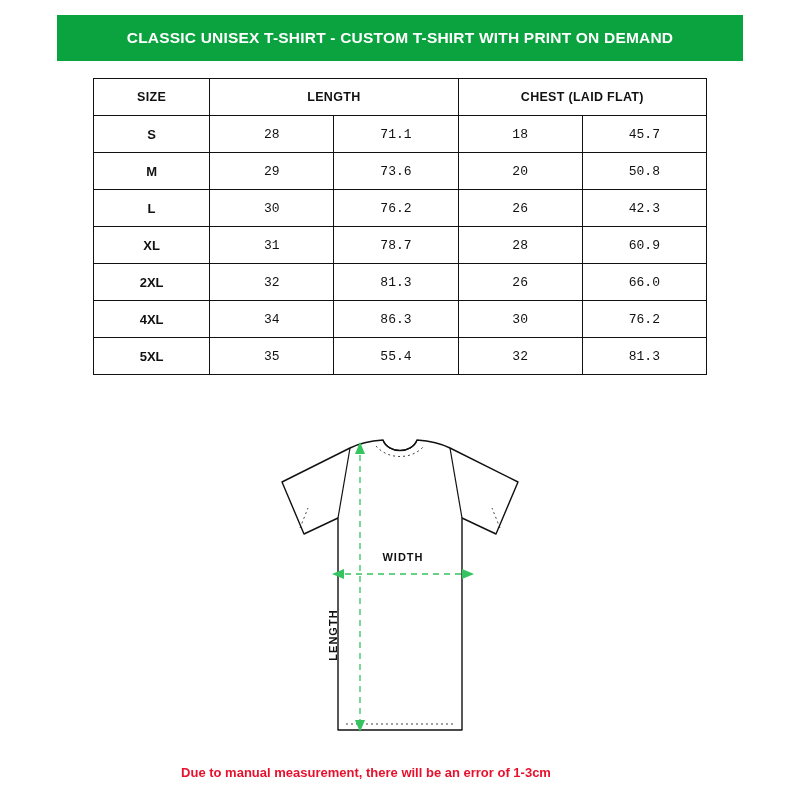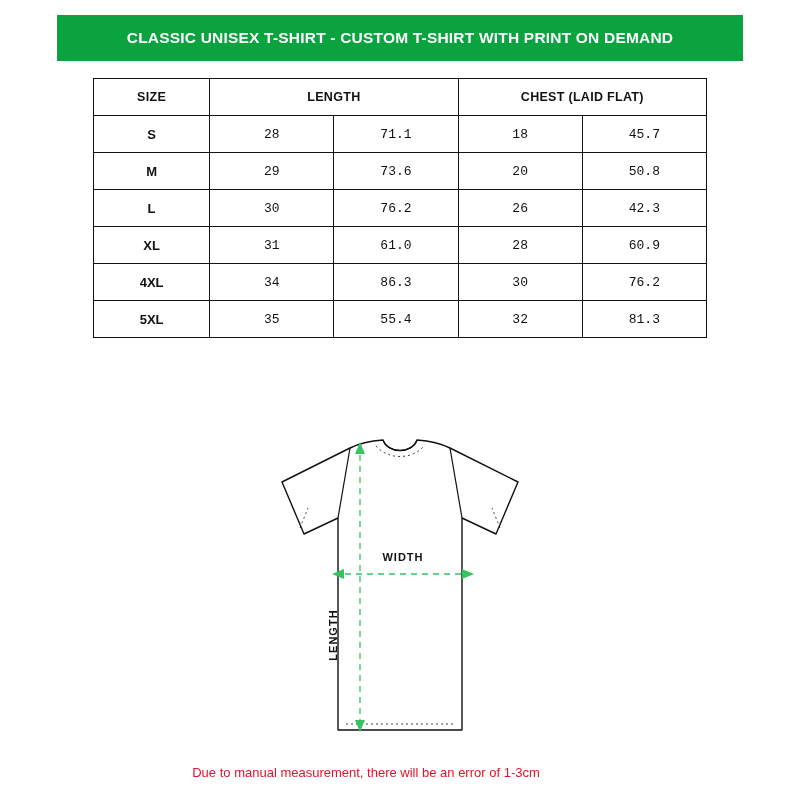--- a/index.html
+++ b/index.html
@@ -81,21 +81,21 @@
     height: 320px;
   }
   .footer-note {
     position: absolute;
     left: 0;
     top: 765px;
     width: 732px;
     text-align: center;
     color: #e8112d;
     font-size: 13px;
-    font-weight: normal;
+    font-weight: bold;
   }
 </style>
 </head>
 <body>
 
 <div class="page">
 
   <div class="header-banner">
     <div class="header-title">CLASSIC UNISEX T-SHIRT - CUSTOM T-SHIRT WITH PRINT ON DEMAND</div>
   </div>
@@ -134,23 +134,30 @@
         <tr>
           <td class="size-cell">L</td>
           <td class="val">30</td>
           <td class="val">76.2</td>
           <td class="val">26</td>
           <td class="val">42.3</td>
         </tr>
         <tr>
           <td class="size-cell">XL</td>
           <td class="val">31</td>
-          <td class="val">61.0</td>
+          <td class="val">78.7</td>
           <td class="val">28</td>
           <td class="val">60.9</td>
+        </tr>
+        <tr>
+          <td class="size-cell">2XL</td>
+          <td class="val">32</td>
+          <td class="val">81.3</td>
+          <td class="val">26</td>
+          <td class="val">66.0</td>
         </tr>
         <tr>
           <td class="size-cell">4XL</td>
           <td class="val">34</td>
           <td class="val">86.3</td>
           <td class="val">30</td>
           <td class="val">76.2</td>
         </tr>
         <tr>
           <td class="size-cell">5XL</td>

